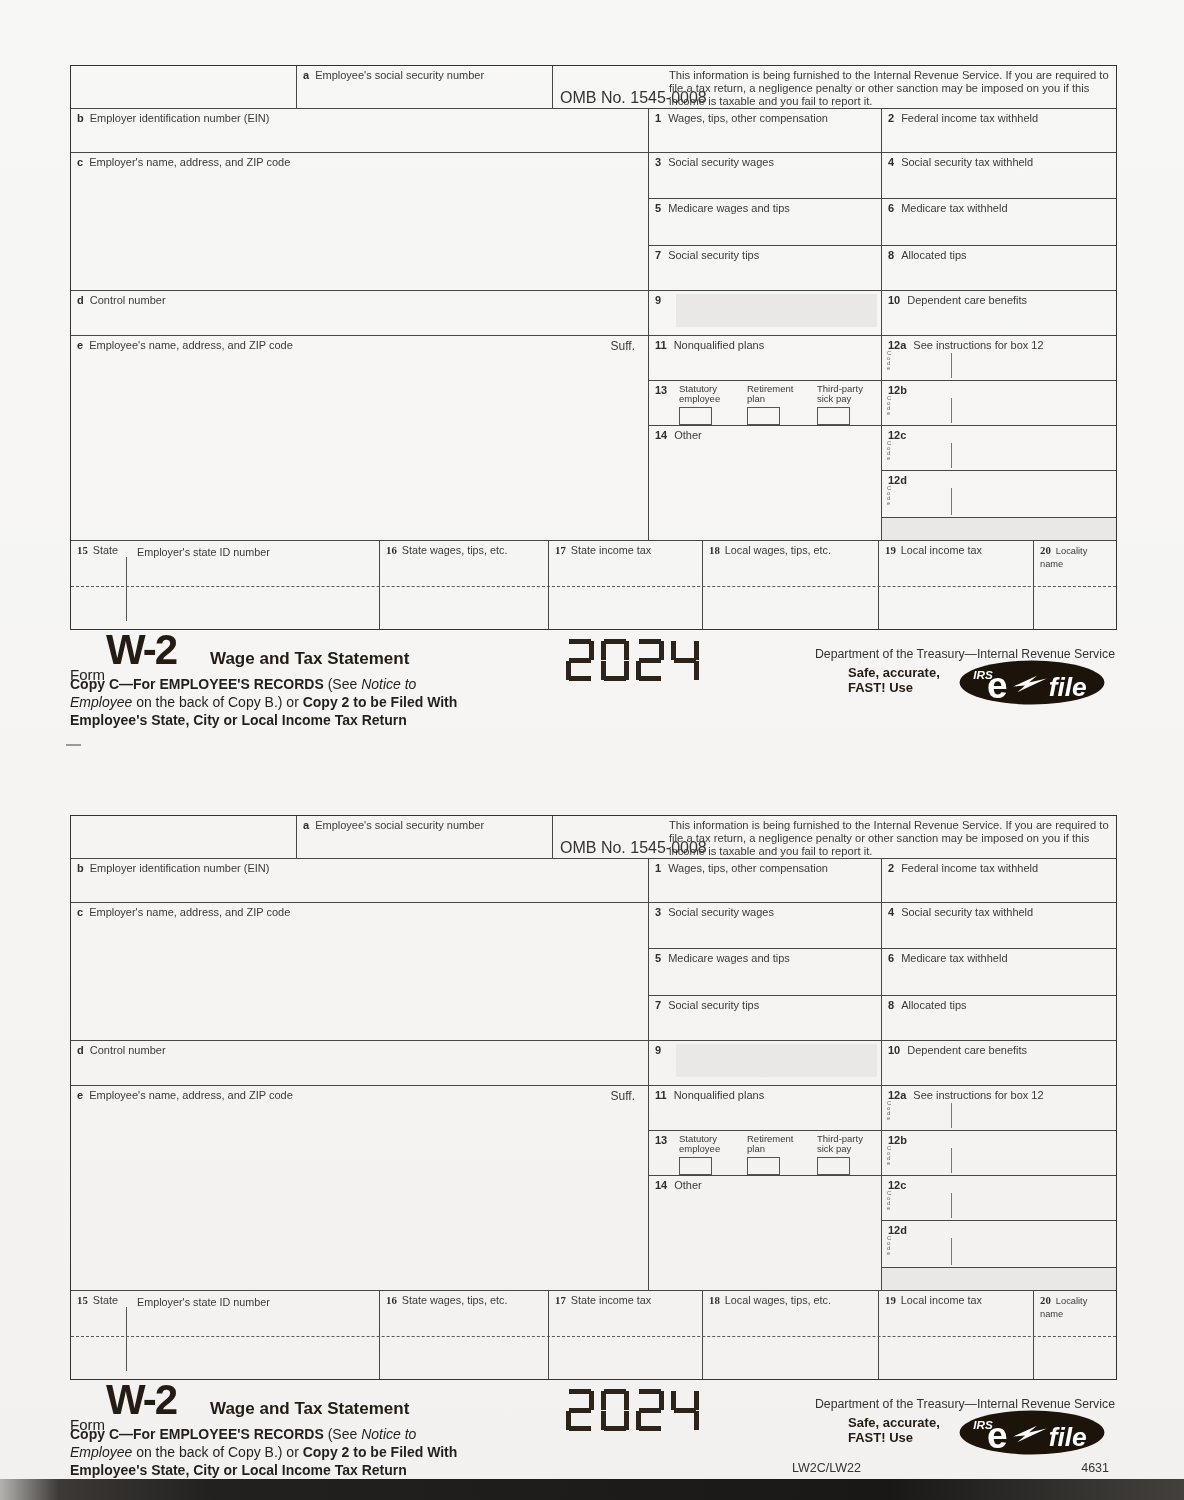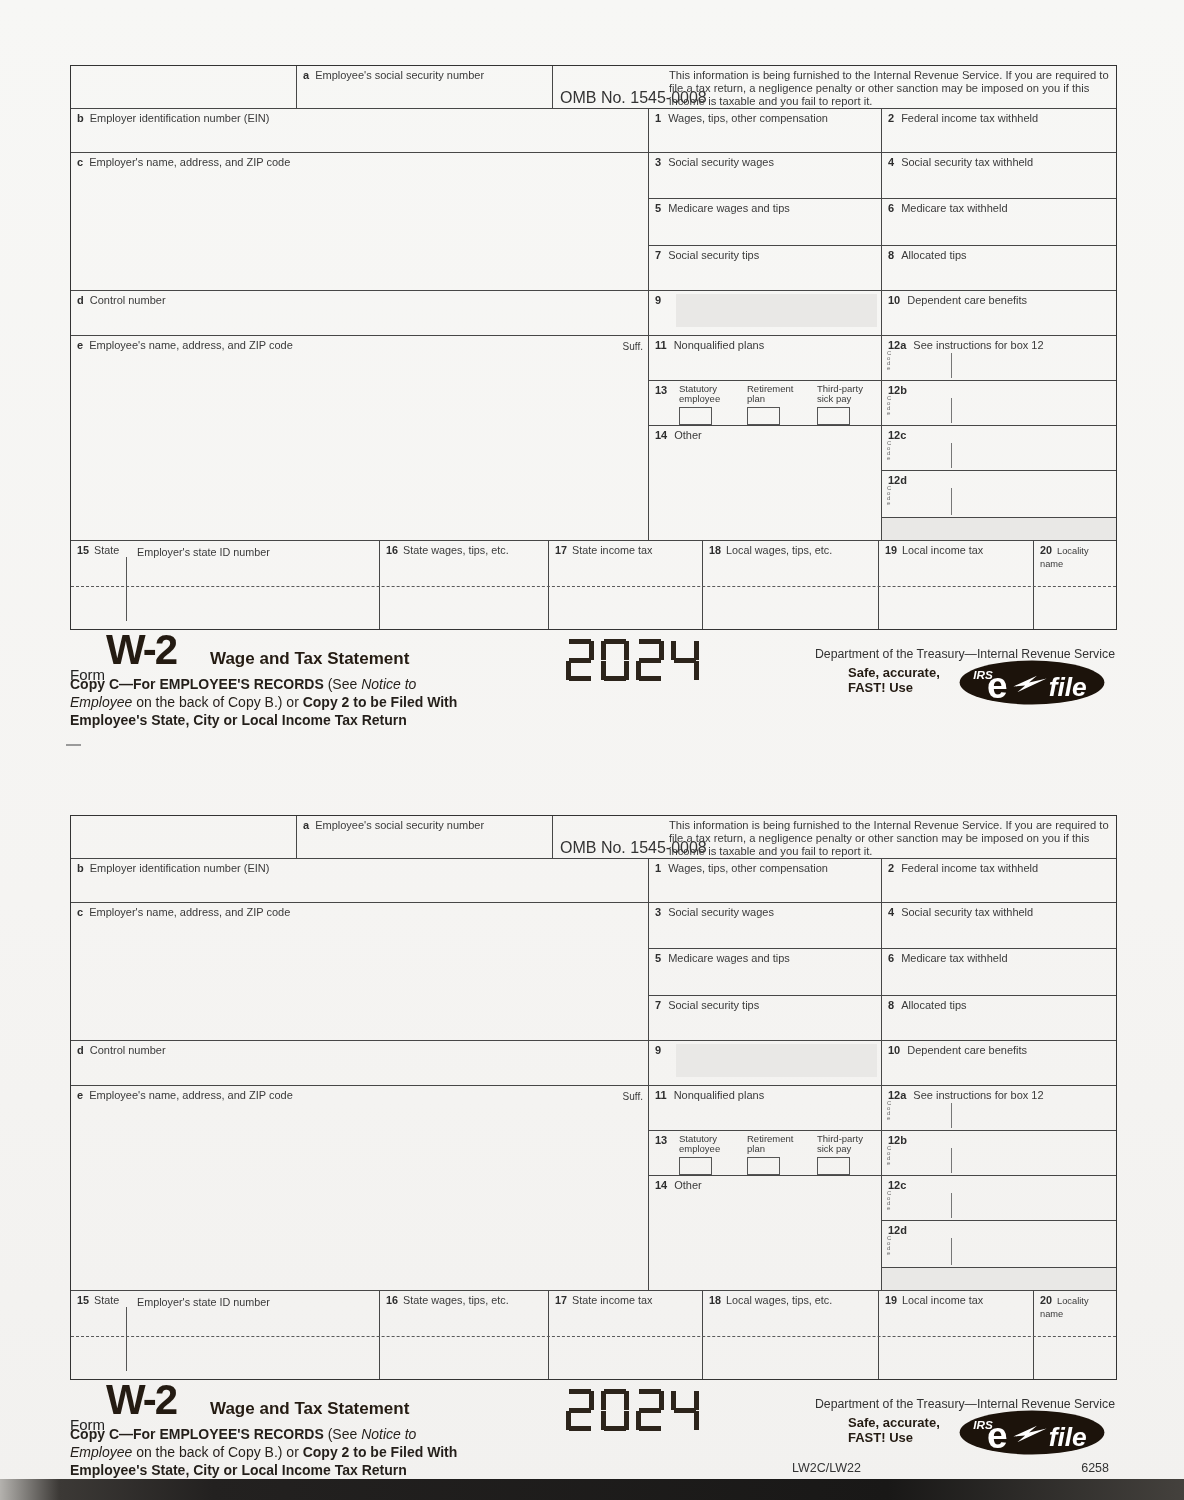--- a/index.html
+++ b/index.html
@@ -15,33 +15,33 @@
   #copy1{top:65px;} #copy2{top:815px;}
 
   .tbl{position:absolute;left:0;top:0;width:1045px;height:563px;
        border:1.6px solid var(--outer);box-sizing:content-box;background:transparent;}
   .cell{position:absolute;box-sizing:border-box;padding:3px 6px;font-size:11px;line-height:13px;}
   .br{border-right:1px solid var(--ln);}
   .bb{border-bottom:1px solid var(--ln);}
   .ltr{font-weight:700;color:#2e2e2e;margin-right:6px;}
   .num{font-weight:700;color:#2e2e2e;margin-right:7px;}
   .lbl{color:var(--ink);}
-  .suff{position:absolute;right:5px;top:4px;font-size:10px;color:var(--ink);}
+  .suff{position:absolute;right:13px;top:4px;font-size:12px;color:var(--ink);}
   .grayfill{position:absolute;left:27px;right:4px;top:3px;bottom:8px;background:#e9e8e6;}
   .graybar{position:absolute;background:#e9e8e6;box-sizing:border-box;}
   .vcode{position:absolute;left:5px;top:15px;width:4px;font-size:6px;line-height:5px;
          word-break:break-all;color:#666;letter-spacing:0;}
   .sep12{position:absolute;left:69px;top:17px;bottom:2px;width:1px;background:#777;}
   .ck{position:absolute;top:3px;width:56px;}
   .cklbl{font-size:9.5px;line-height:10px;color:var(--ink);}
   .ckb{width:31px;height:16px;border:1px solid #555;margin-top:3px;background:transparent;}
   .dash{position:absolute;left:0;top:520px;width:1045px;height:0;border-top:1.4px dashed #5a5a5a;}
   .stline{position:absolute;left:55px;top:16px;height:64px;width:1px;background:#555;}
   .srow{font-size:10.8px;}
-  .srow .num{margin-right:5px;}
+  .srow .num{margin-right:5px;font-family:Liberation Serif, serif;}
   .omb{position:absolute;left:7px;bottom:4px;font-size:16px;color:#333;}
   .notice{position:absolute;right:4px;top:3px;width:443px;font-size:11.2px;line-height:13.2px;color:var(--ink);}
 
   
   .fEl{position:absolute;}
   .formword{font-size:15px;color:#222;}
   .w2big{font-size:42px;font-weight:900;letter-spacing:-2px;color:var(--dark);line-height:40px;}
   .ftitle{font-size:17px;font-weight:700;color:var(--dark);}
   .dept{font-size:12.3px;color:#333;}
   .safe{font-size:13px;font-weight:700;color:var(--dark);line-height:15px;}
@@ -405,15 +405,15 @@
     <text x="15" y="19" font-size="12" font-weight="bold" font-style="italic" fill="#ffffff">IRS</text>
     <text x="29" y="39" font-size="38" font-weight="bold" fill="#ffffff">e</text>
     <polygon points="56,27 80,16 72,23 90,19 60,33 68,26" fill="#ffffff"></polygon>
     <text x="92" y="37" font-size="27" font-weight="bold" font-style="italic" fill="#ffffff">file</text>
   </svg>
   <div class="fEl cpl" style="left:0;top:611px"><b>Copy C—For EMPLOYEE'S RECORDS </b><span>(See </span><i>Notice to</i></div>
   <div class="fEl cpl" style="left:0;top:629px"><i>Employee</i><span> on the back of Copy B.) or </span><b>Copy 2 to be Filed With</b></div>
   <div class="fEl cpl" style="left:0;top:647px"><b>Employee's State, City or Local Income Tax Return</b></div>
 
   <span class="fEl codes only-c2" style="left:722px;top:646px">LW2C/LW22</span>
-  <span class="fEl codes only-c2" style="right:6px;top:646px">6258</span>
+  <span class="fEl codes only-c2" style="right:6px;top:646px">4631</span>
 </div>
 <div class="bottom-strip"></div>
 
 </body></html>

